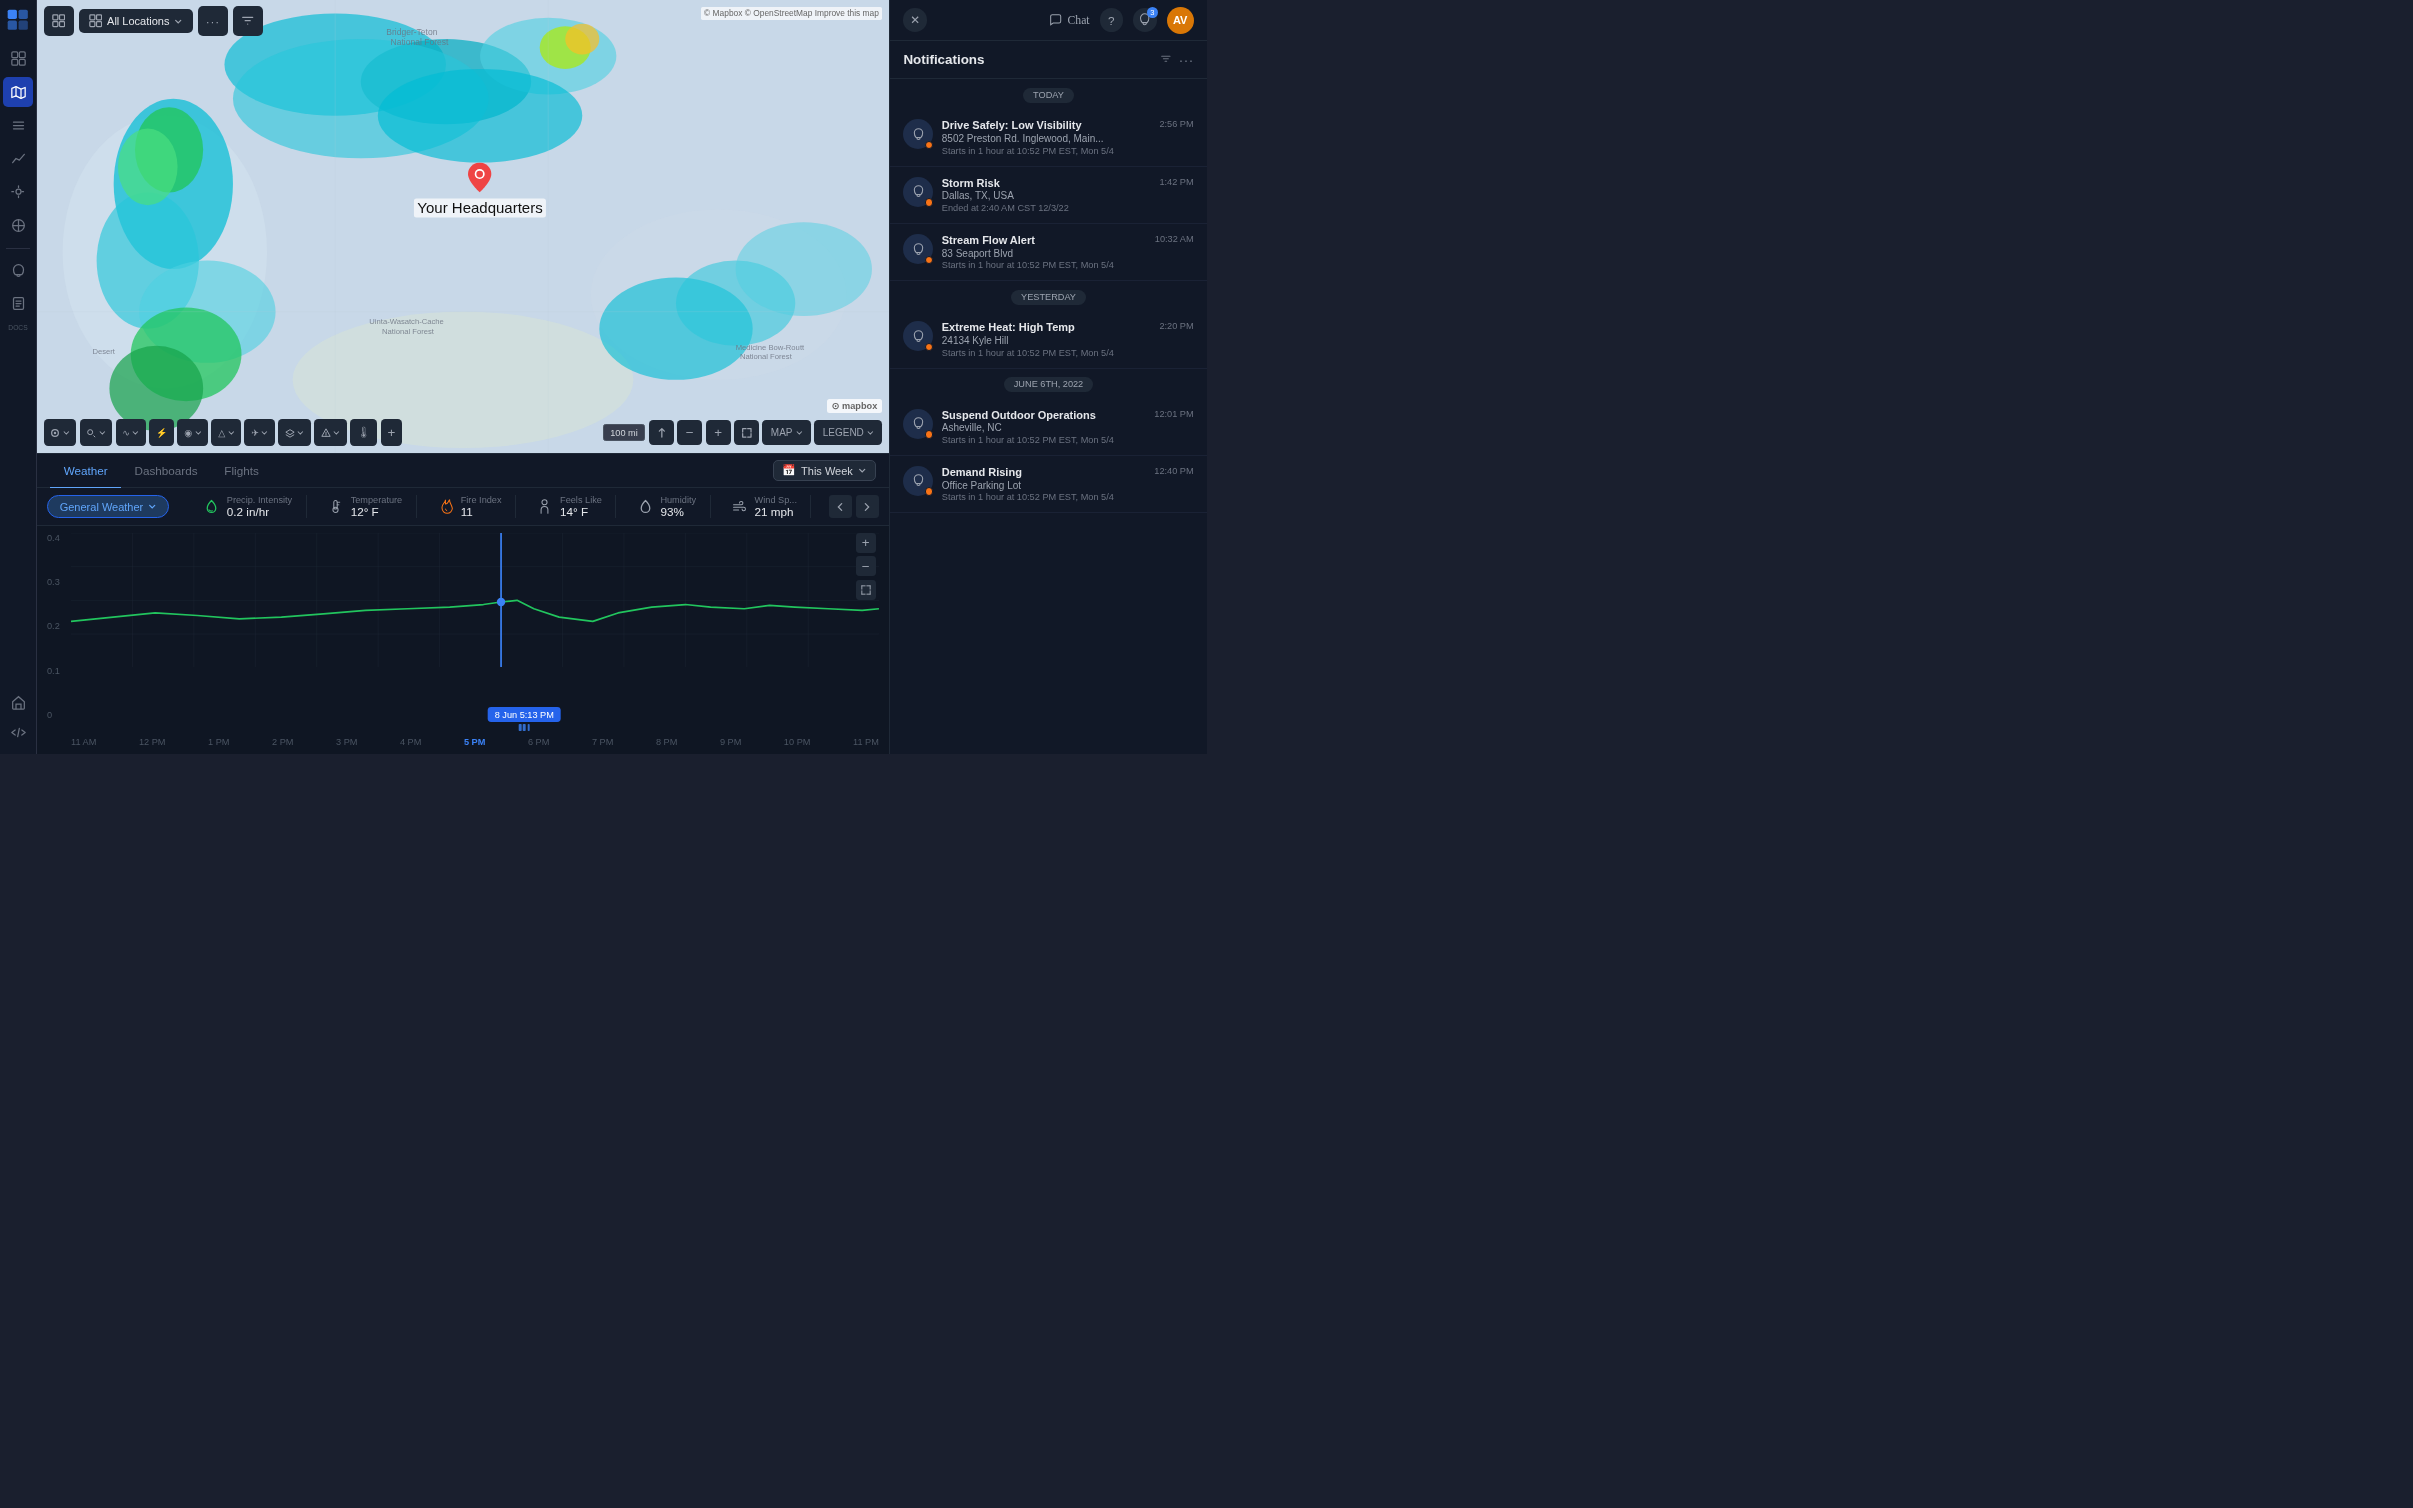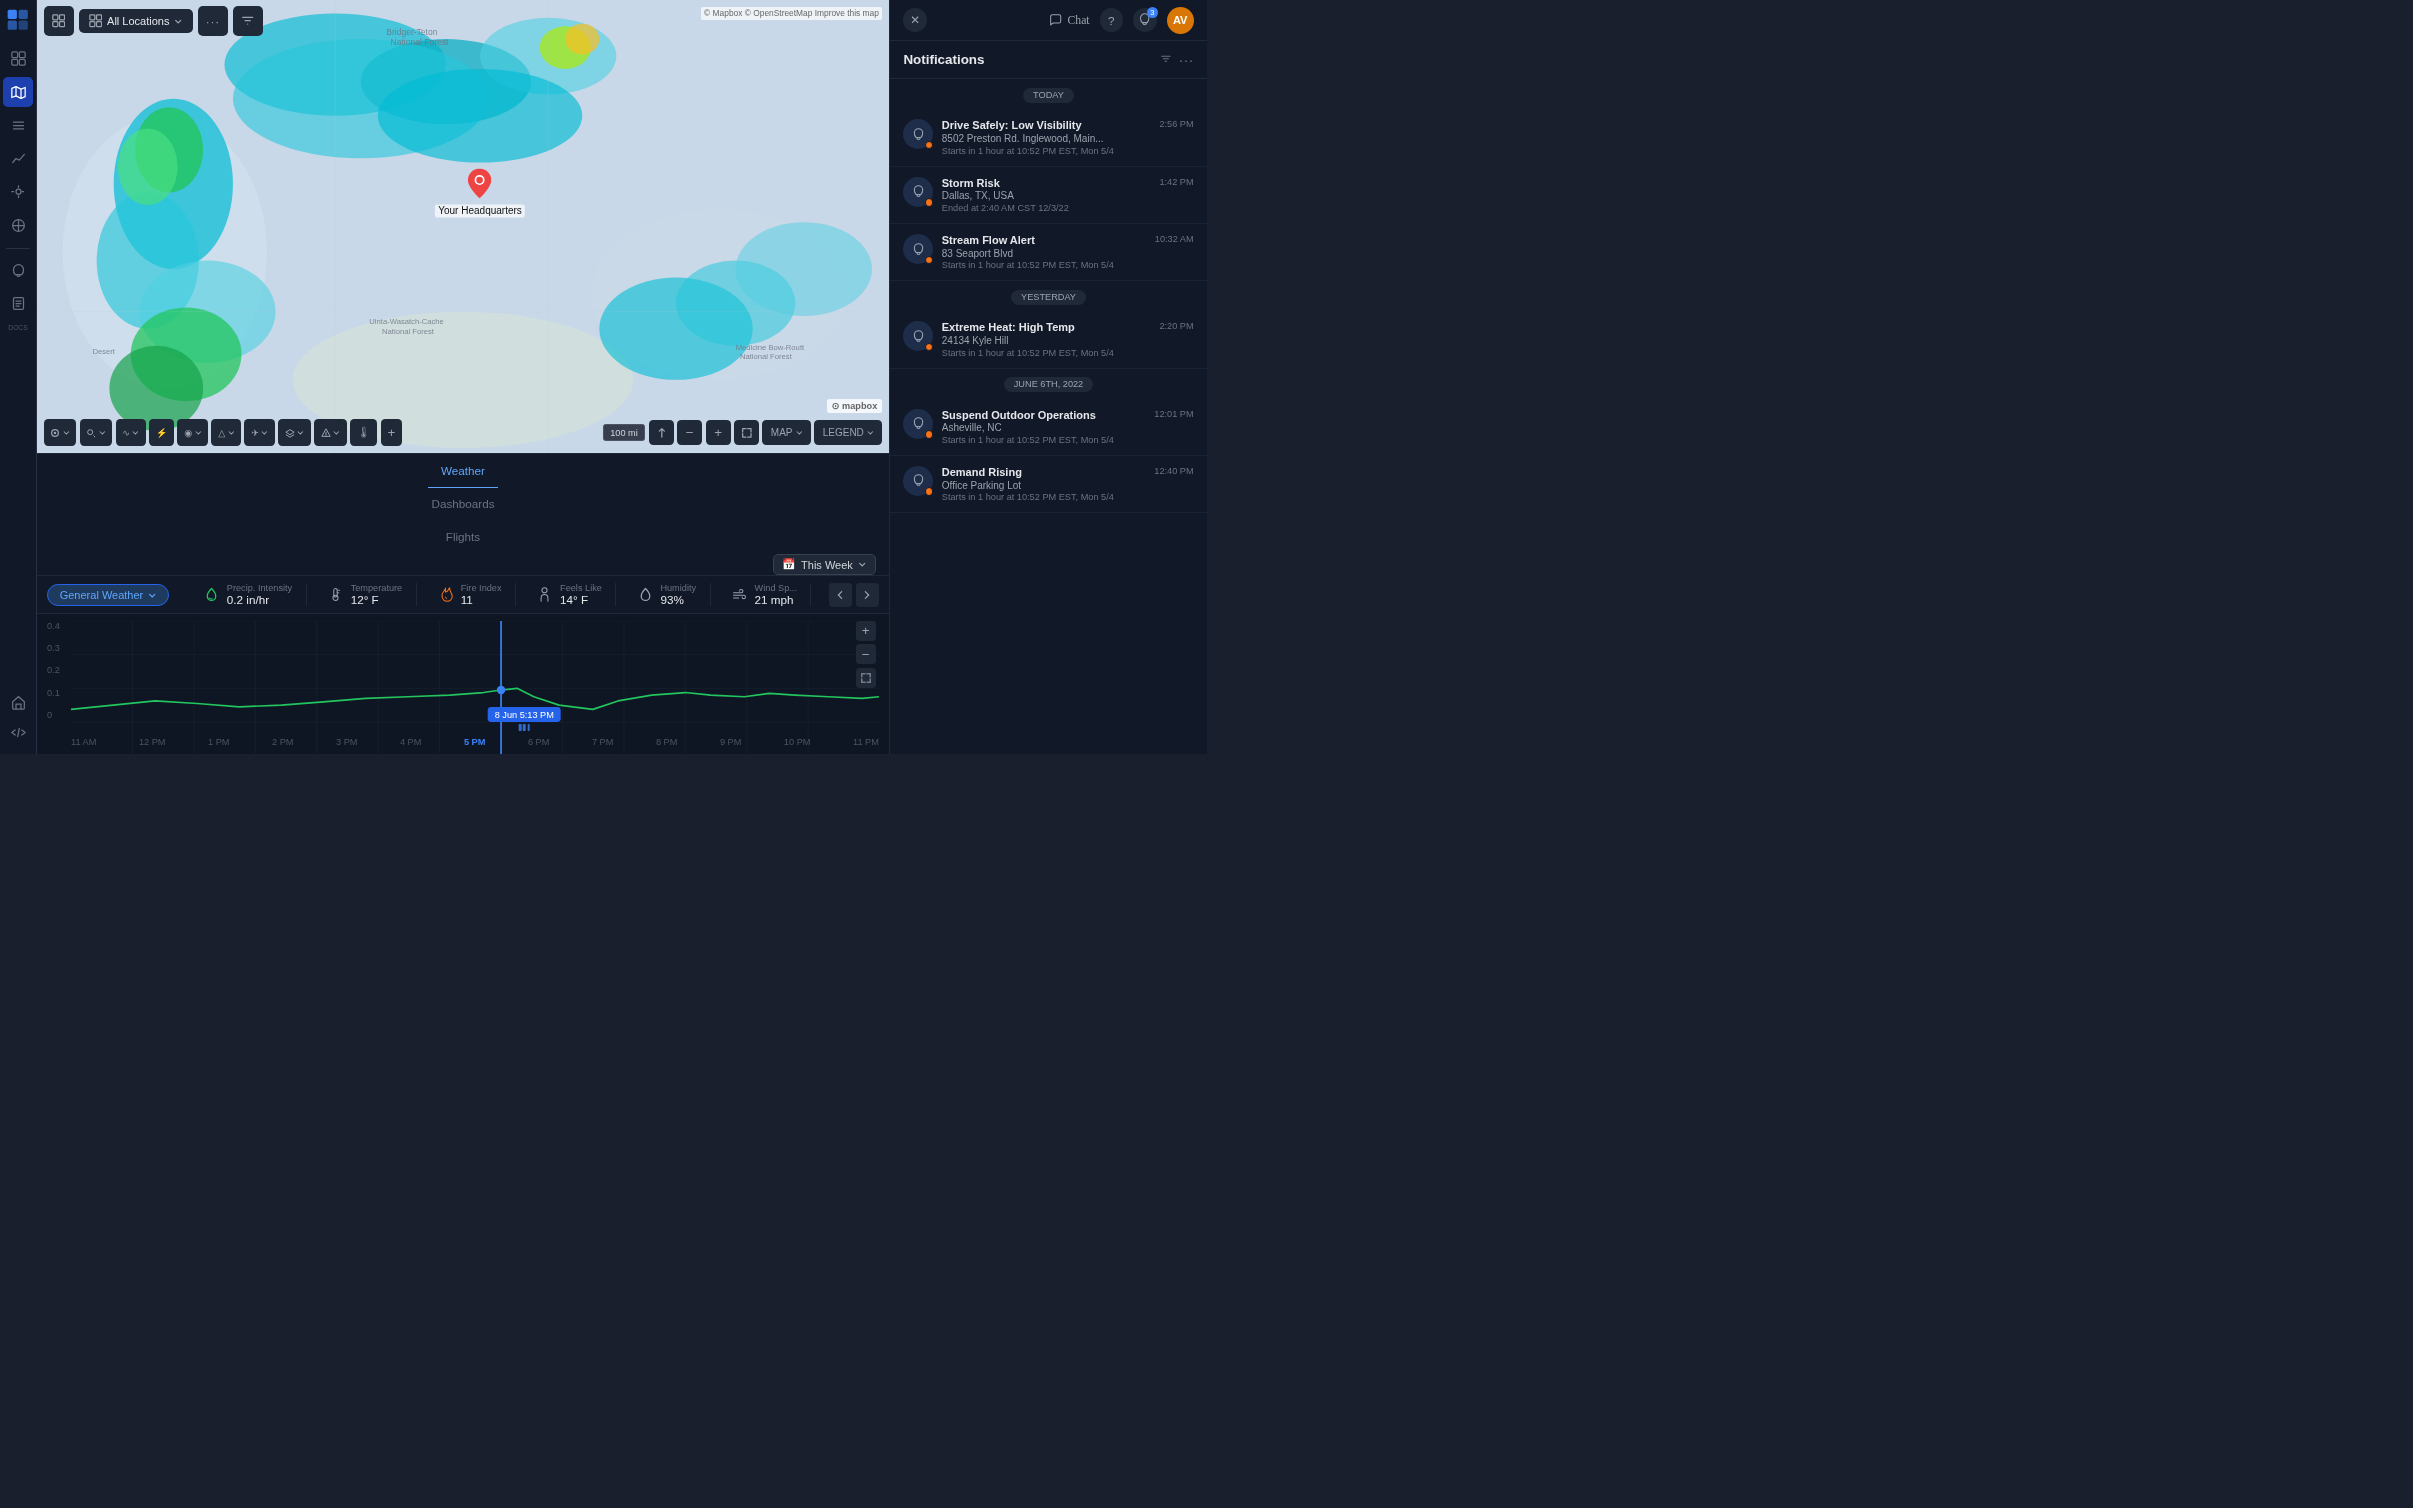--- a/index.html
+++ b/index.html
@@ -133,21 +133,21 @@
       align-items: center;
     }
     .hq-pin {
       width: 23.5px;
       height: 30px;
       display: flex;
       align-items: center;
       justify-content: center;
     }
     .hq-label {
-      font-size: 10px;
+      font-size: 15px;
       color: #111;
       font-weight: 500;
       margin-top: 6px;
       white-space: nowrap;
       background: rgba(255,255,255,0.7);
       padding: 0.8px 3.4px;
       border-radius: 2.5px;
     }
 
     
@@ -239,21 +239,20 @@
       flex-direction: column;
     }
 
     
     .weather-tabs {
       display: flex;
       align-items: center;
       padding: 0 13.4px;
       border-bottom: 0.8px solid #1f2937;
       background: #111827;
-      flex-direction: column;
     }
     .weather-tab {
       padding: 10px 13.4px;
       font-size: 11.7px;
       color: #6b7280;
       cursor: pointer;
       border-bottom: 1.7px solid transparent;
       margin-bottom: -0.8px;
     }
     .weather-tab.active {

